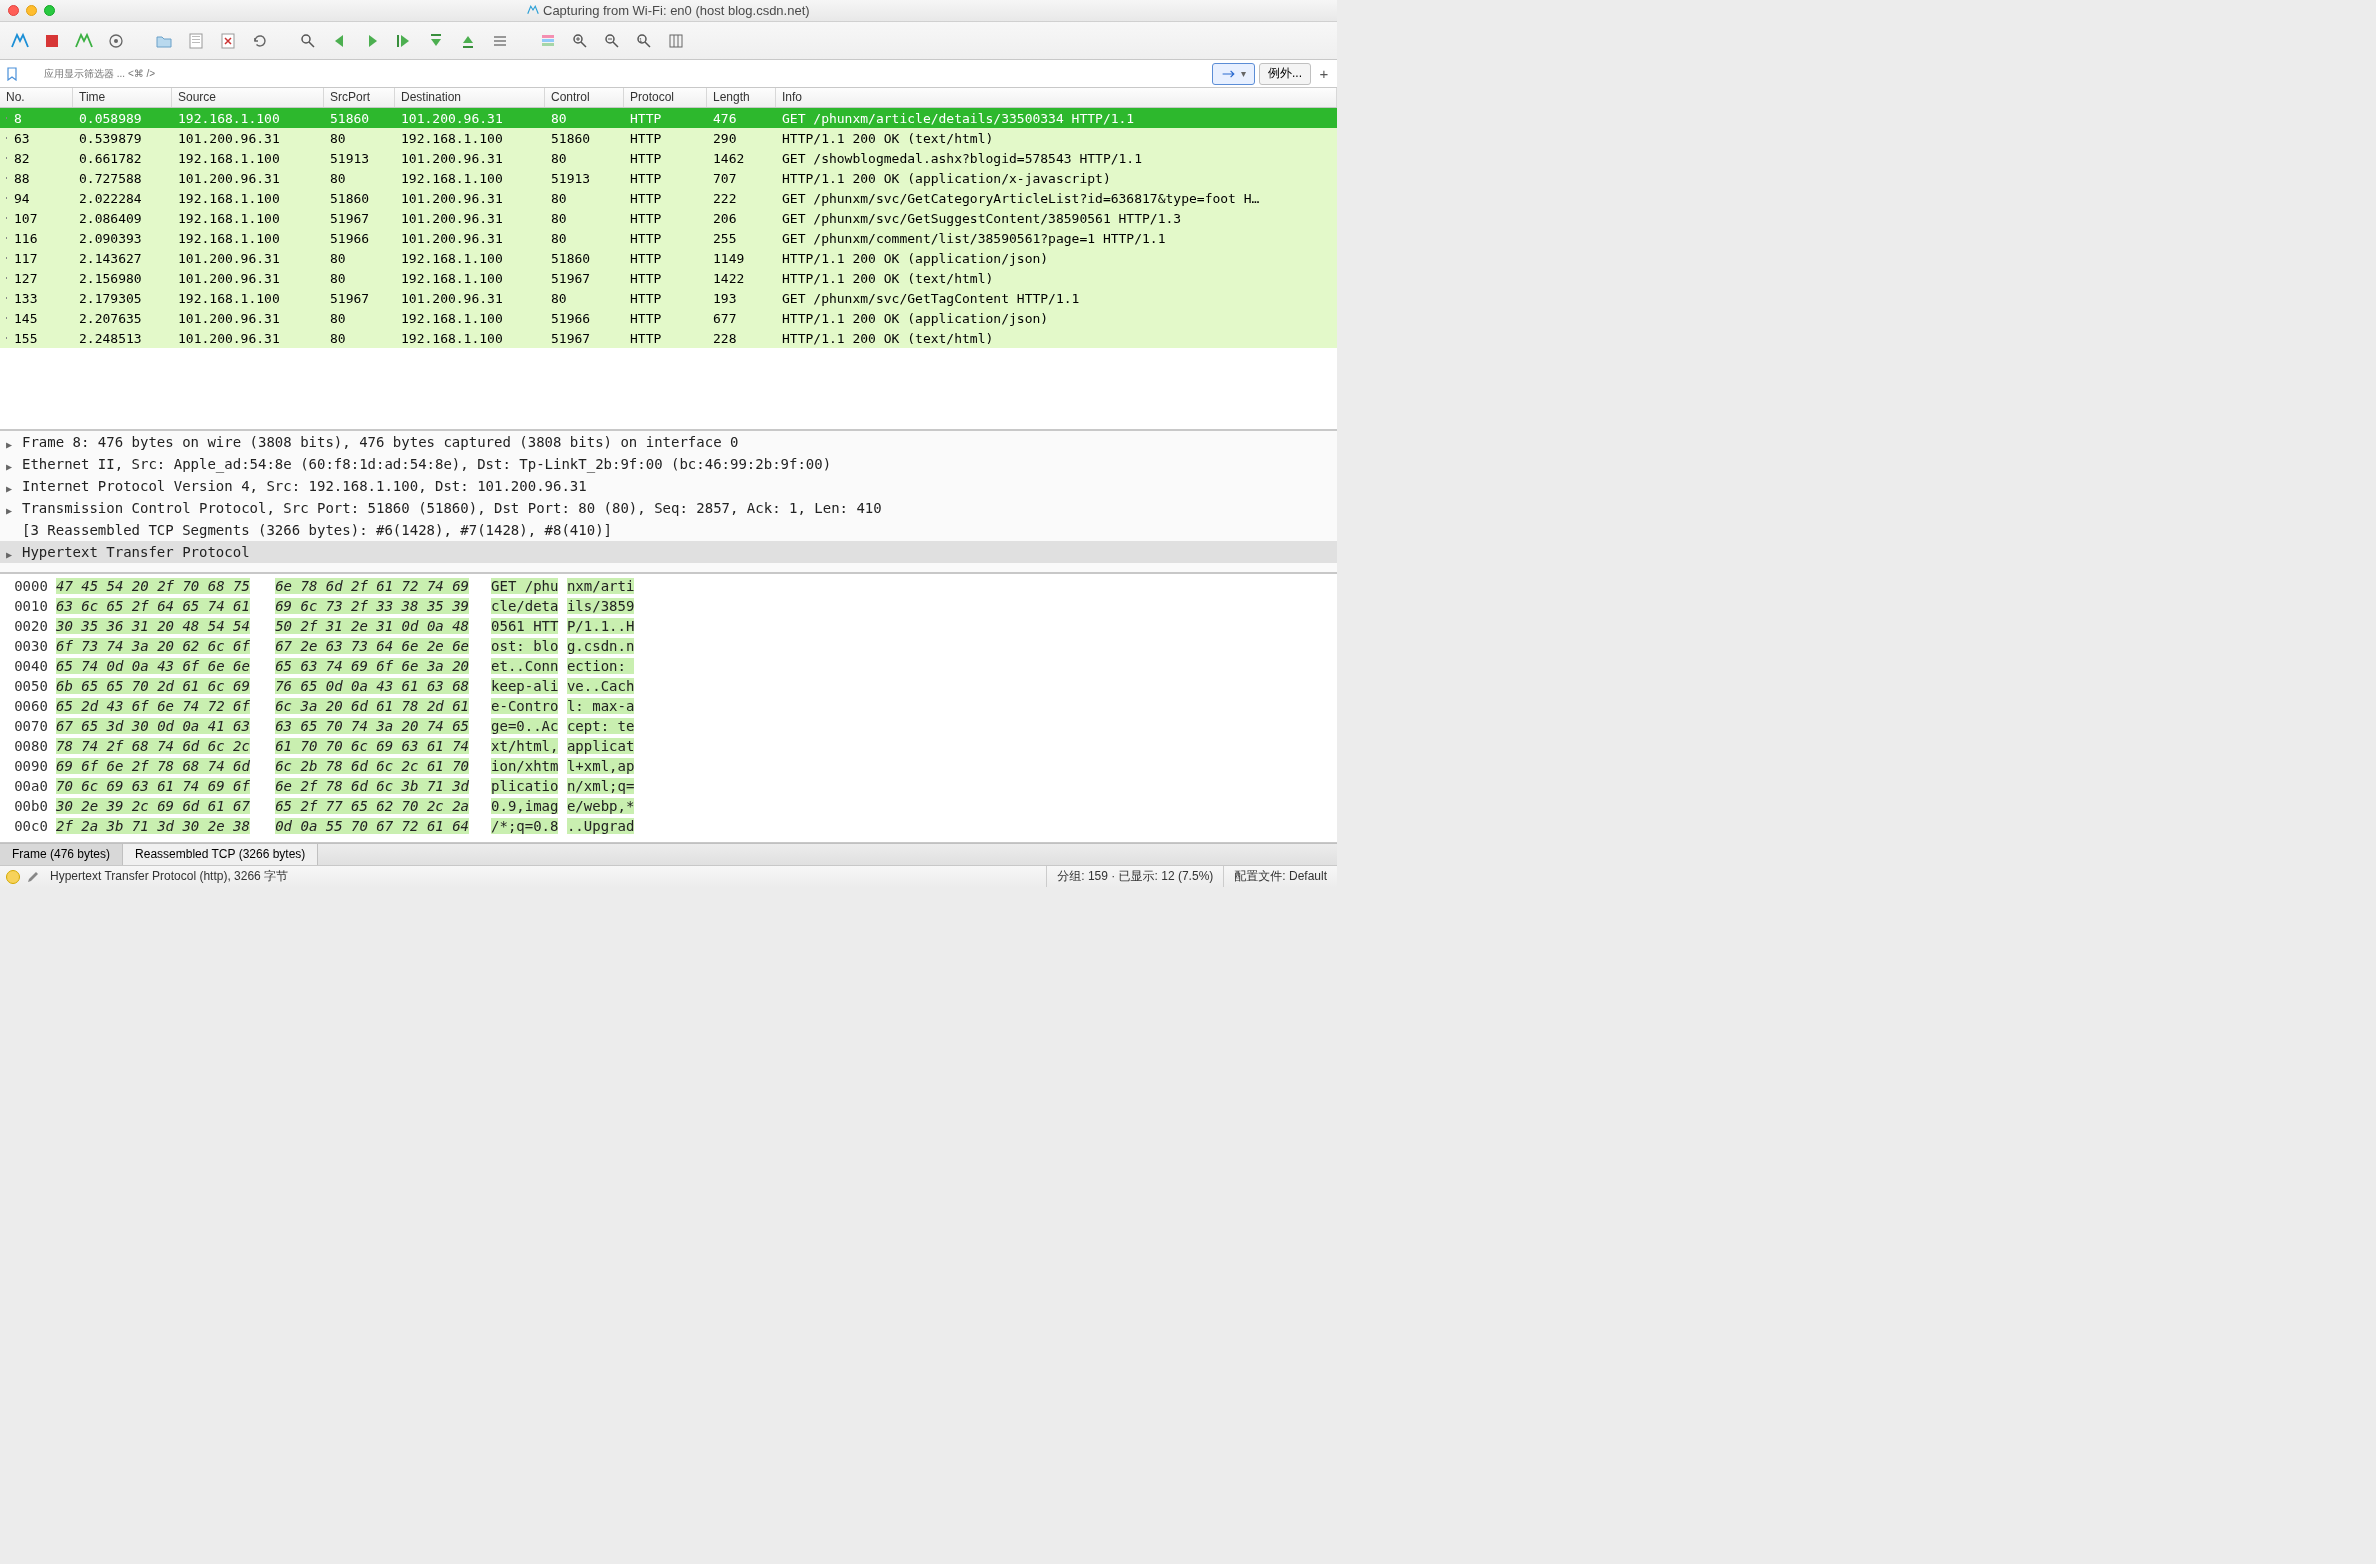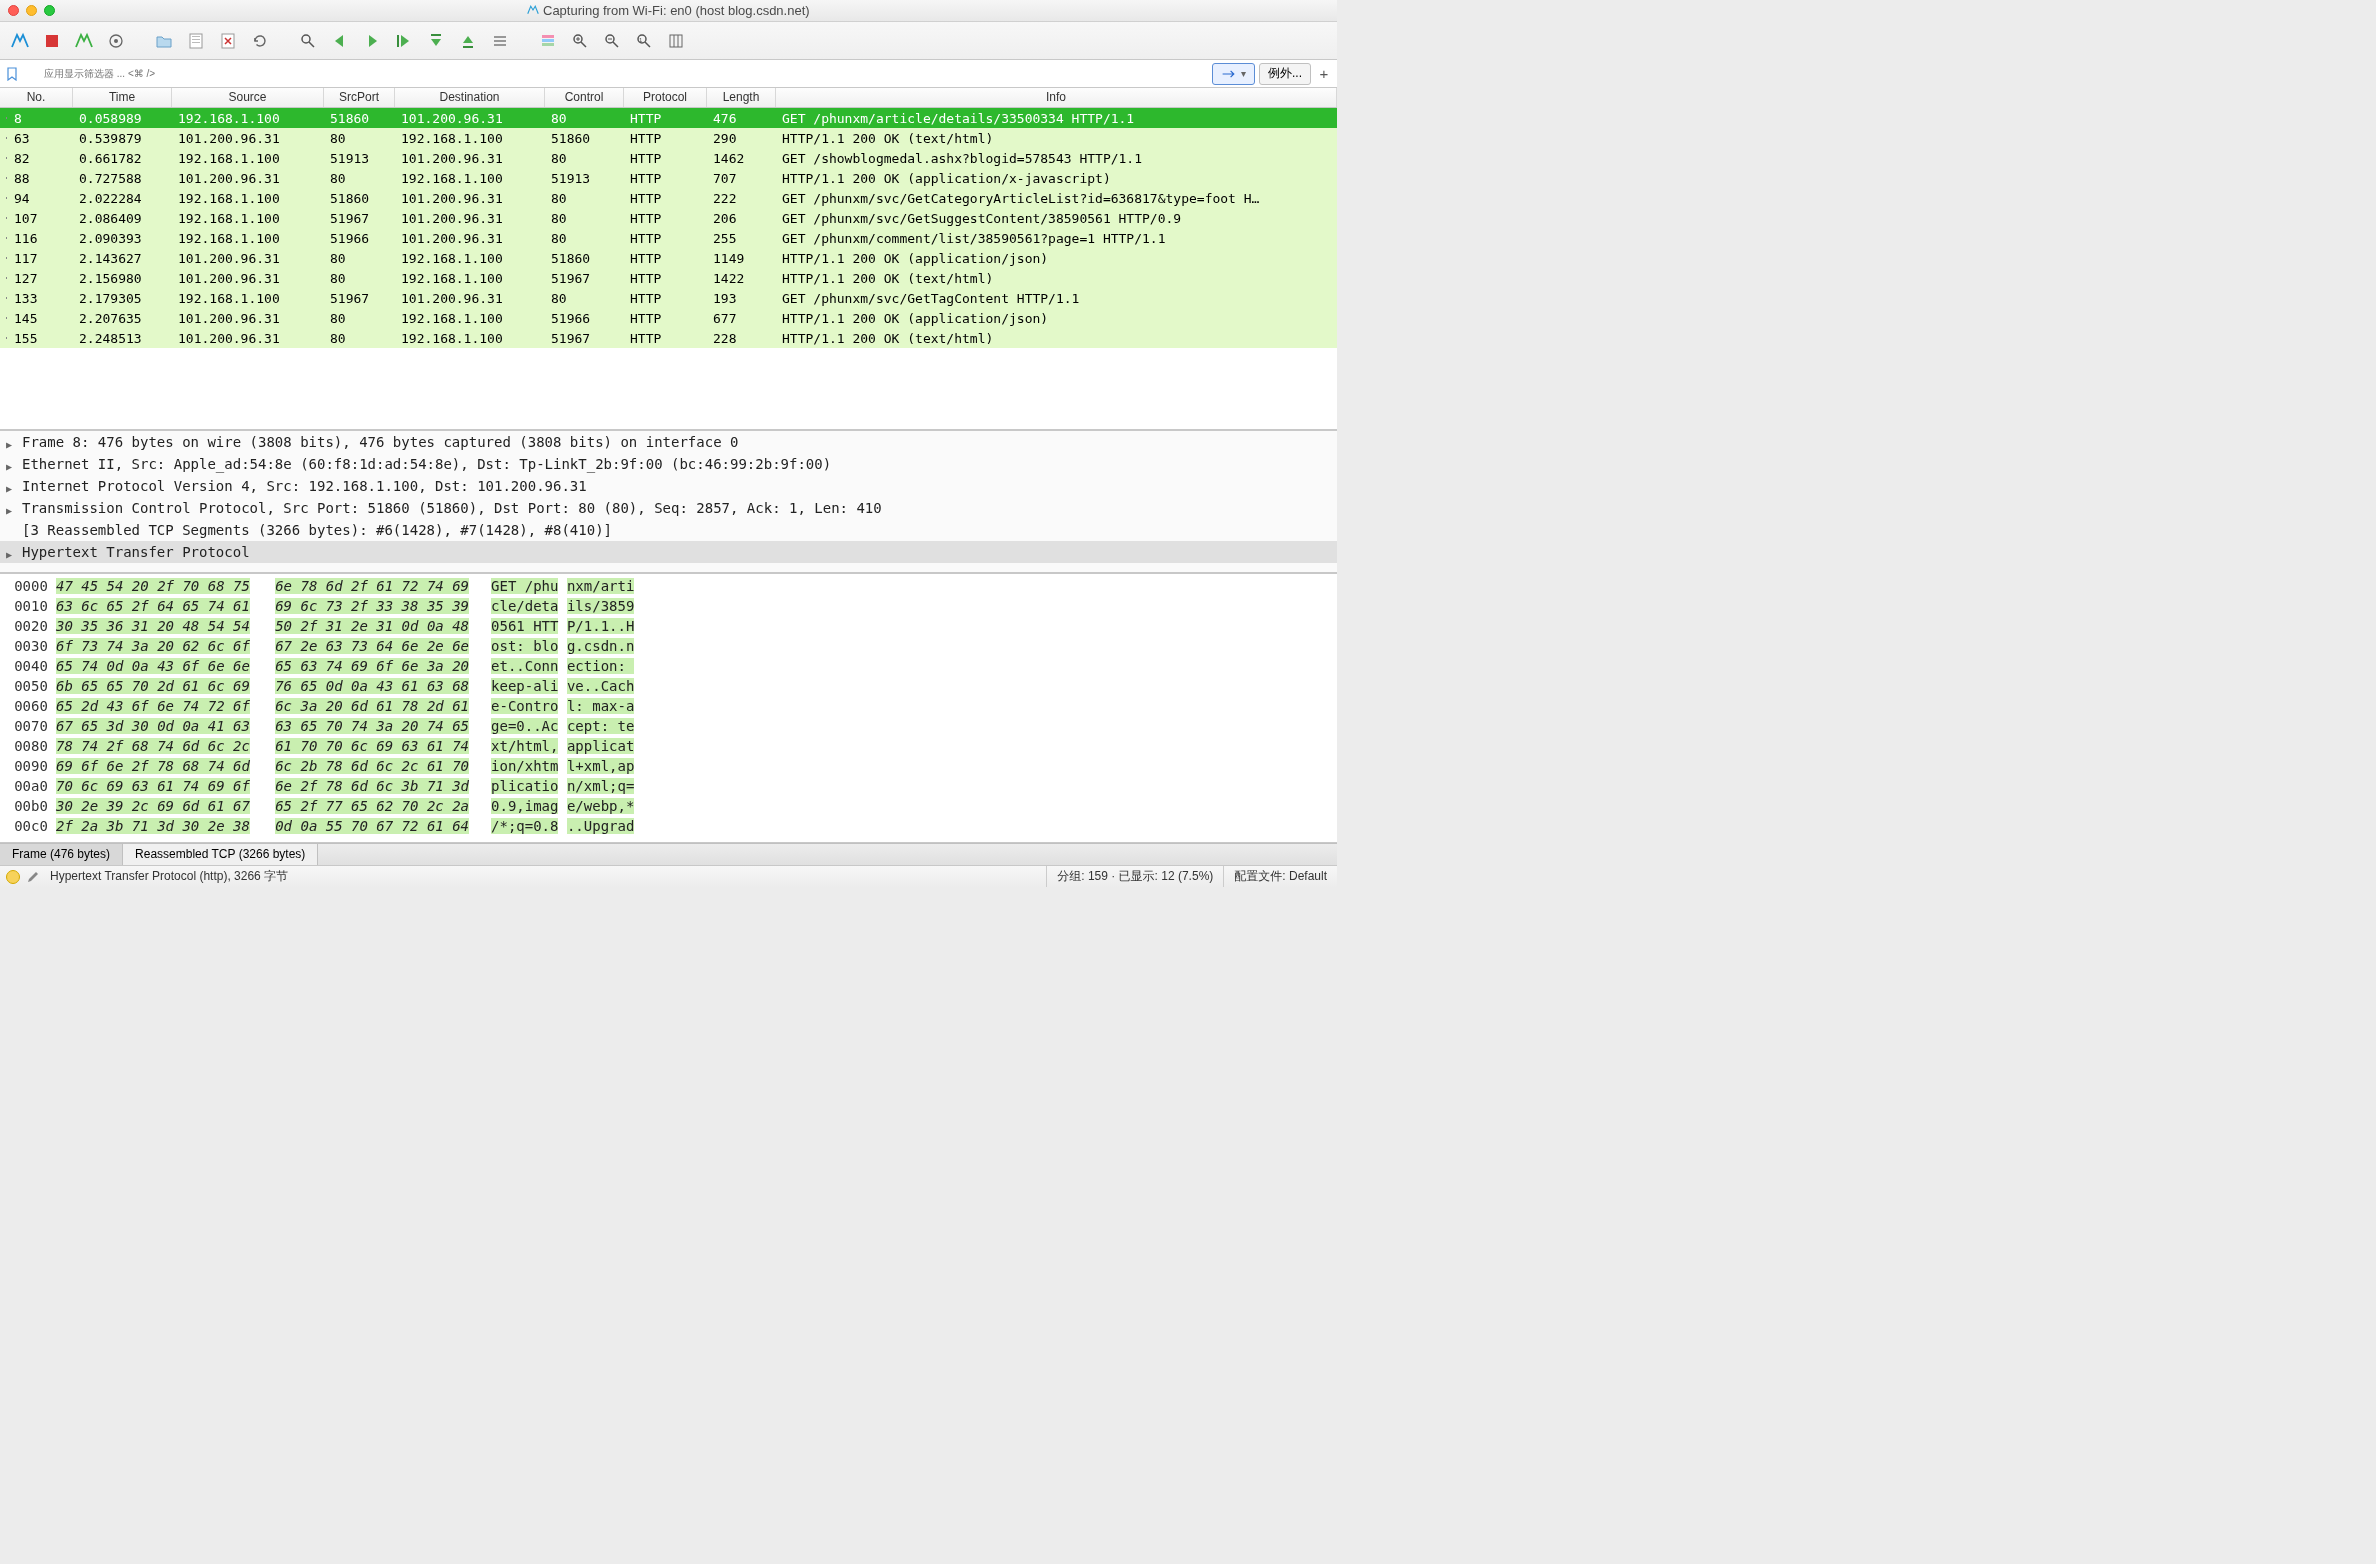--- a/index.html
+++ b/index.html
@@ -85,21 +85,21 @@
 
 .packetlist { flex:0 0 auto; background:#fff; overflow:hidden; border-bottom:2px solid #c8c8c8; height:343px;}
 .plhead {
   display:flex;
   background:linear-gradient(#fdfdfd,#f0f0f0);
   border-bottom:1px solid #c8c8c8;
   height:20px;
   font-size:12px;
   color:#333;
 }
-.plhead > div { padding:2px 6px; border-right:1px solid #d8d8d8; overflow:hidden; white-space:nowrap;text-align:center;}
+.plhead > div { padding:2px 6px; border-right:1px solid #d8d8d8; overflow:hidden; white-space:nowrap;}
 .plbody { font-family: Menlo, Monaco, monospace; font-size:13px; }
 .plrow { display:flex; height:20px; align-items:center; background:#e3f9c9;}
 .plrow.sel { background:#2db82d; color:#fff;}
 .plrow > div { padding:1px 6px; overflow:hidden; white-space:nowrap; text-overflow:ellipsis;}
 .c-no{width:73px;} .c-time{width:99px;} .c-src{width:152px;} .c-sport{width:71px;}
 .c-dst{width:150px;} .c-dport{width:79px;} .c-proto{width:83px;} .c-len{width:69px;}
 .c-info{flex:1;}
 .plhead .c-no{width:73px;} .plhead .c-time{width:99px;}
 .gutter{width:14px; position:relative;}
 .gutter .line{position:absolute; left:6px; top:0; bottom:0; border-left:1px dashed #888;}
@@ -407,21 +407,21 @@
           <div class="line"></div>
         </div>
         <div class="c-no" style="width:59px;padding-left:0">107</div>
         <div class="c-time">2.086409</div>
         <div class="c-src">192.168.1.100</div>
         <div class="c-sport">51967</div>
         <div class="c-dst">101.200.96.31</div>
         <div class="c-dport">80</div>
         <div class="c-proto">HTTP</div>
         <div class="c-len">206</div>
-        <div class="c-info">GET /phunxm/svc/GetSuggestContent/38590561 HTTP/0.9</div>
+        <div class="c-info">GET /phunxm/svc/GetSuggestContent/38590561 HTTP/1.3</div>
       </div>
       <div class="plrow">
         <div class="gutter">
           <div class="line"></div>
         </div>
         <div class="c-no" style="width:59px;padding-left:0">116</div>
         <div class="c-time">2.090393</div>
         <div class="c-src">192.168.1.100</div>
         <div class="c-sport">51966</div>
         <div class="c-dst">101.200.96.31</div>

